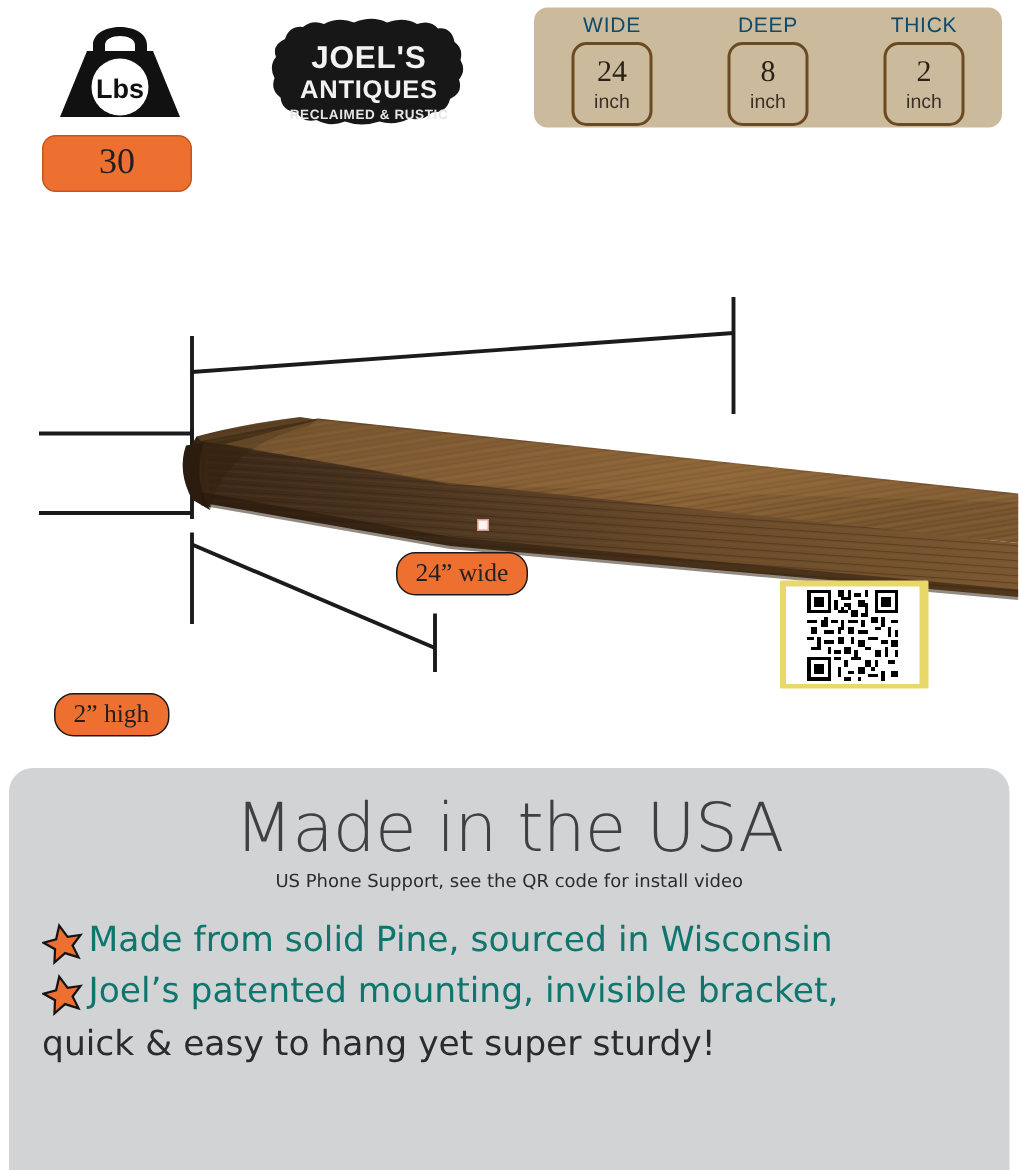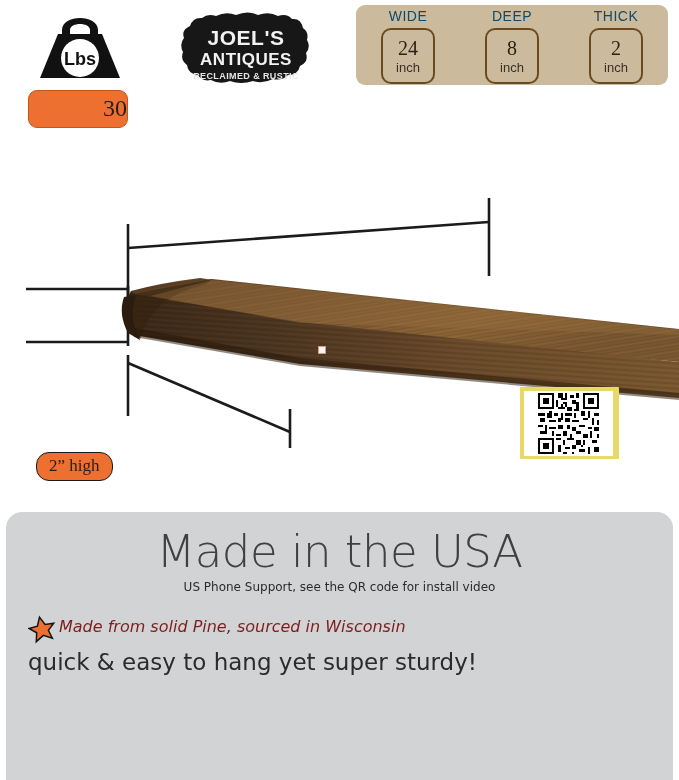--- a/index.html
+++ b/index.html
@@ -27,21 +27,21 @@
   .weight-icon { width: 104px; height: 76px; display: block; }
   .weight-badge {
     margin-top: 6px;
     width: 100px; height: 38px;
     background: #ED7030;
     border: 1.5px solid #C4561C;
     border-radius: 9px;
     color: #231f20;
     font-size: 24px;
     line-height: 35px;
-    text-align: right;
+    text-align: center;
     font-family: "Liberation Serif", serif;
   }
 
   .brand-logo {
     position: absolute;
     left: 176px; top: 12px;
     width: 140px; height: 80px;
   }
 
   .dims-panel {
@@ -100,21 +100,21 @@
     border-radius: 13px;
     color: #231f20;
     font-size: 17px;
     font-family: "Liberation Serif", serif;
     text-align: center;
     white-space: nowrap;
     padding: 3px 12px 4px;
     line-height: 20px;
   }
   #pill-wide { left: 264px; top: 218px; }
-  #pill-high { left: 36px; top: 302px; }
+  #pill-high { left: 36px; top: 312px; }
   #pill-deep { left: 143px; top: 389px; }
 
   .tiny-mark {
     position: absolute;
     left: 318px; top: 196px;
     width: 8px; height: 8px;
     border: 1px solid #d79a90;
     background: #fdf4f2;
   }
 
@@ -172,26 +172,25 @@
     margin: 18px 0 0 22px;
     list-style: none;
   }
   .bullet-row {
     display: flex;
     align-items: flex-start;
     margin-bottom: 2px;
   }
   .star-icon { width: 28px; height: 30px; flex: 0 0 28px; margin-top: 2px; }
   .bullet-text {
-    font-size: 16px;
-    color: #7f1d1d;
+    font-size: 23px;
+    color: #0f766e;
     font-family: "DejaVu Sans", sans-serif;
     line-height: 30px;
     padding-left: 3px;
-    font-style: italic;
   }
   .bullet-cont {
     font-size: 23px;
     color: #2b2b2b;
     font-family: "DejaVu Sans", sans-serif;
     line-height: 32px;
   }
 </style>
 </head>
 <body>
@@ -308,20 +307,21 @@
         <path d="M134 178 L300 208 L679 243 L679 250 L300 216 L134 187 Z" fill="#241607" opacity="0.5"></path>
 
         <path d="M212 130 L679 180 L679 185 L300 173 L150 146 Z" fill="#9a7442" opacity="0.35"></path>
       </g>
     </svg>
 
     
     <div class="tiny-mark"></div>
 
     
+    <div class="pill" id="pill-wide">24” wide</div>
     <div class="pill" id="pill-high">2” high</div>
     <div class="pill" id="pill-deep">8” deep</div>
   </div>
 
   <div class="qr-block">
     <div class="qr-frame">
       <svg class="qr-inner" viewBox="0 0 29 29" shape-rendering="crispEdges">
         <rect width="29" height="29" fill="#fff"></rect>
         <g fill="#000">
 
@@ -418,18 +418,24 @@
     <div class="bullets">
 
       <div class="bullet-row">
         <svg class="star-icon" viewBox="0 0 30 30">
           <polygon points="15,2 19.2,11 28.5,11.6 21.4,17.8 23.8,27 15,22 6.2,27 8.6,17.8 1.5,11.6 10.8,11" fill="#ED7030" stroke="#141414" stroke-width="1.6" transform="rotate(-12 15 15)"></polygon>
         </svg>
         <div class="bullet-text">Made from solid Pine, sourced in Wisconsin</div>
       </div>
 
 
+      <div class="bullet-row">
+        <svg class="star-icon" viewBox="0 0 30 30">
+          <polygon points="15,2 19.2,11 28.5,11.6 21.4,17.8 23.8,27 15,22 6.2,27 8.6,17.8 1.5,11.6 10.8,11" fill="#ED7030" stroke="#141414" stroke-width="1.6" transform="rotate(-12 15 15)"></polygon>
+        </svg>
+        <div class="bullet-text">Joel’s patented mounting, invisible bracket,</div>
+      </div>
 
       <div class="bullet-cont">quick &amp; easy to hang yet super sturdy!</div>
     </div>
   </div>
 
 </div>
 
 </body></html>

